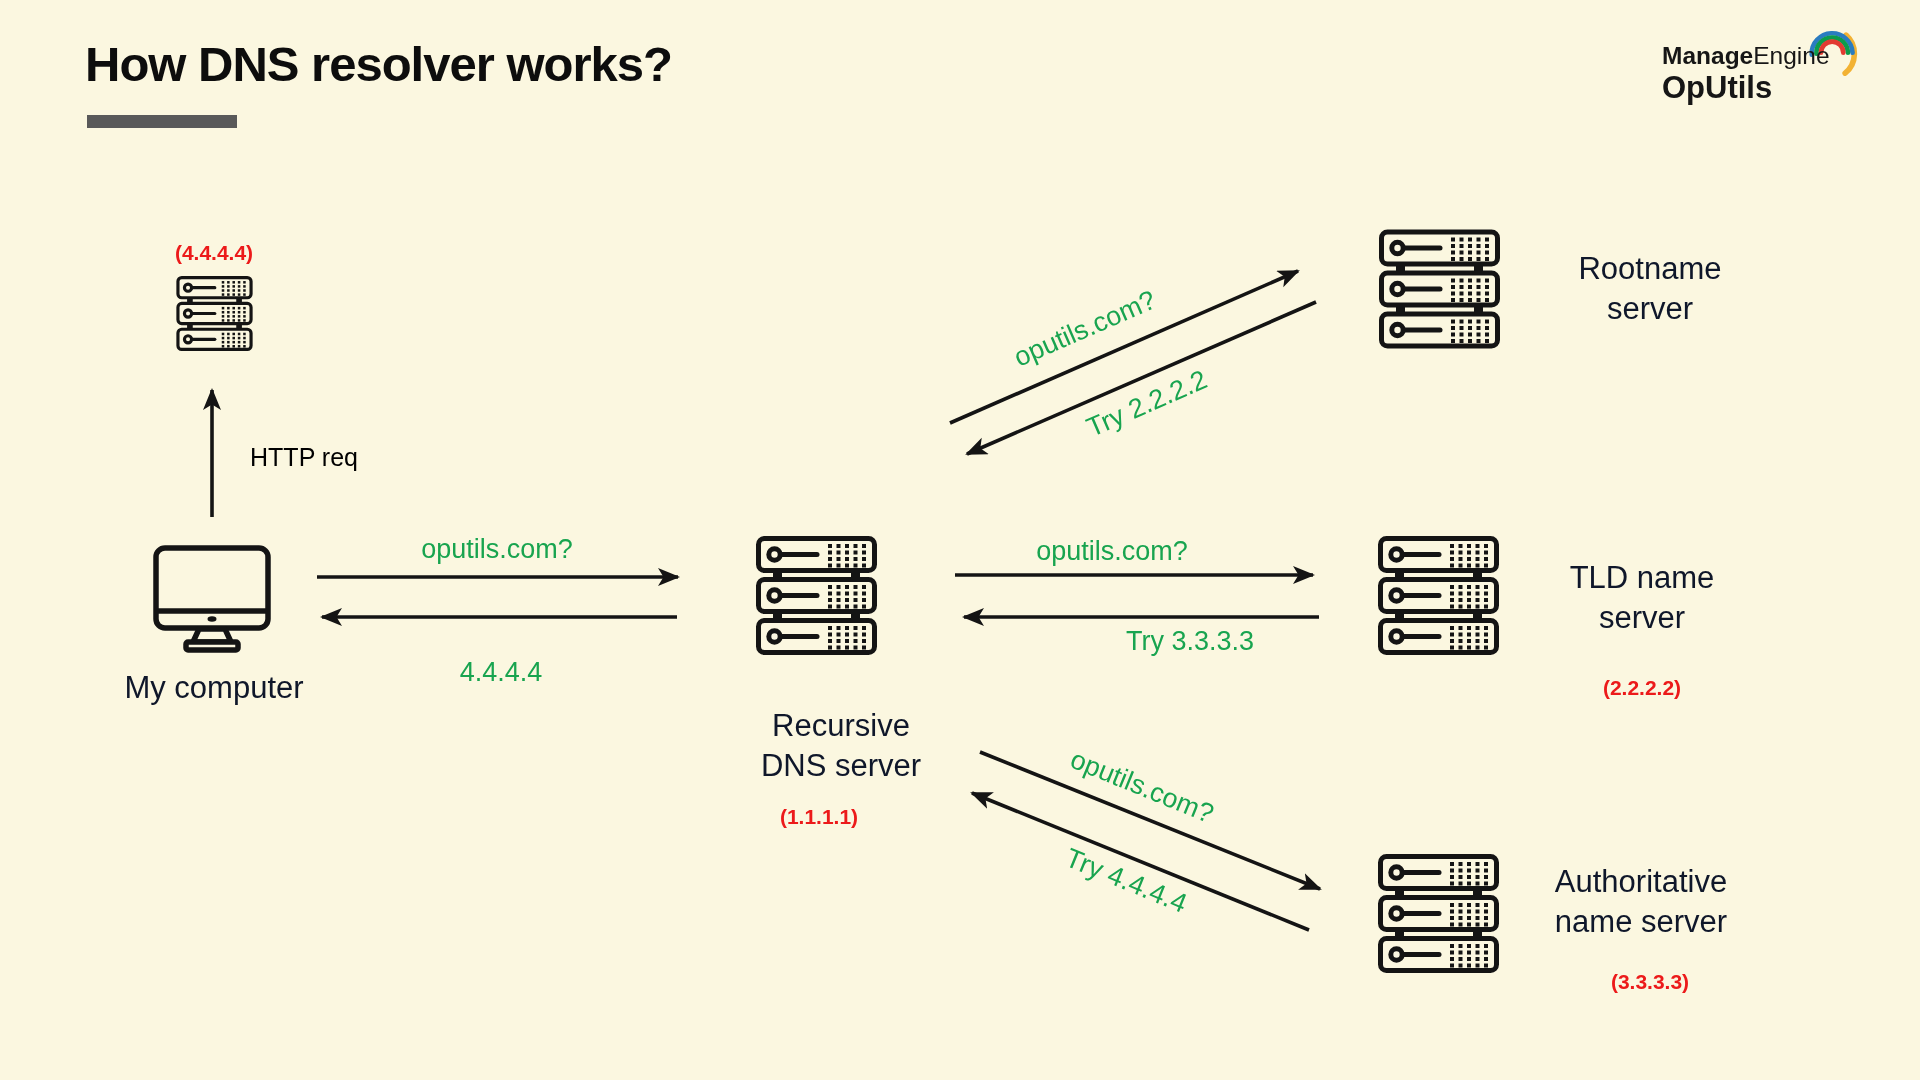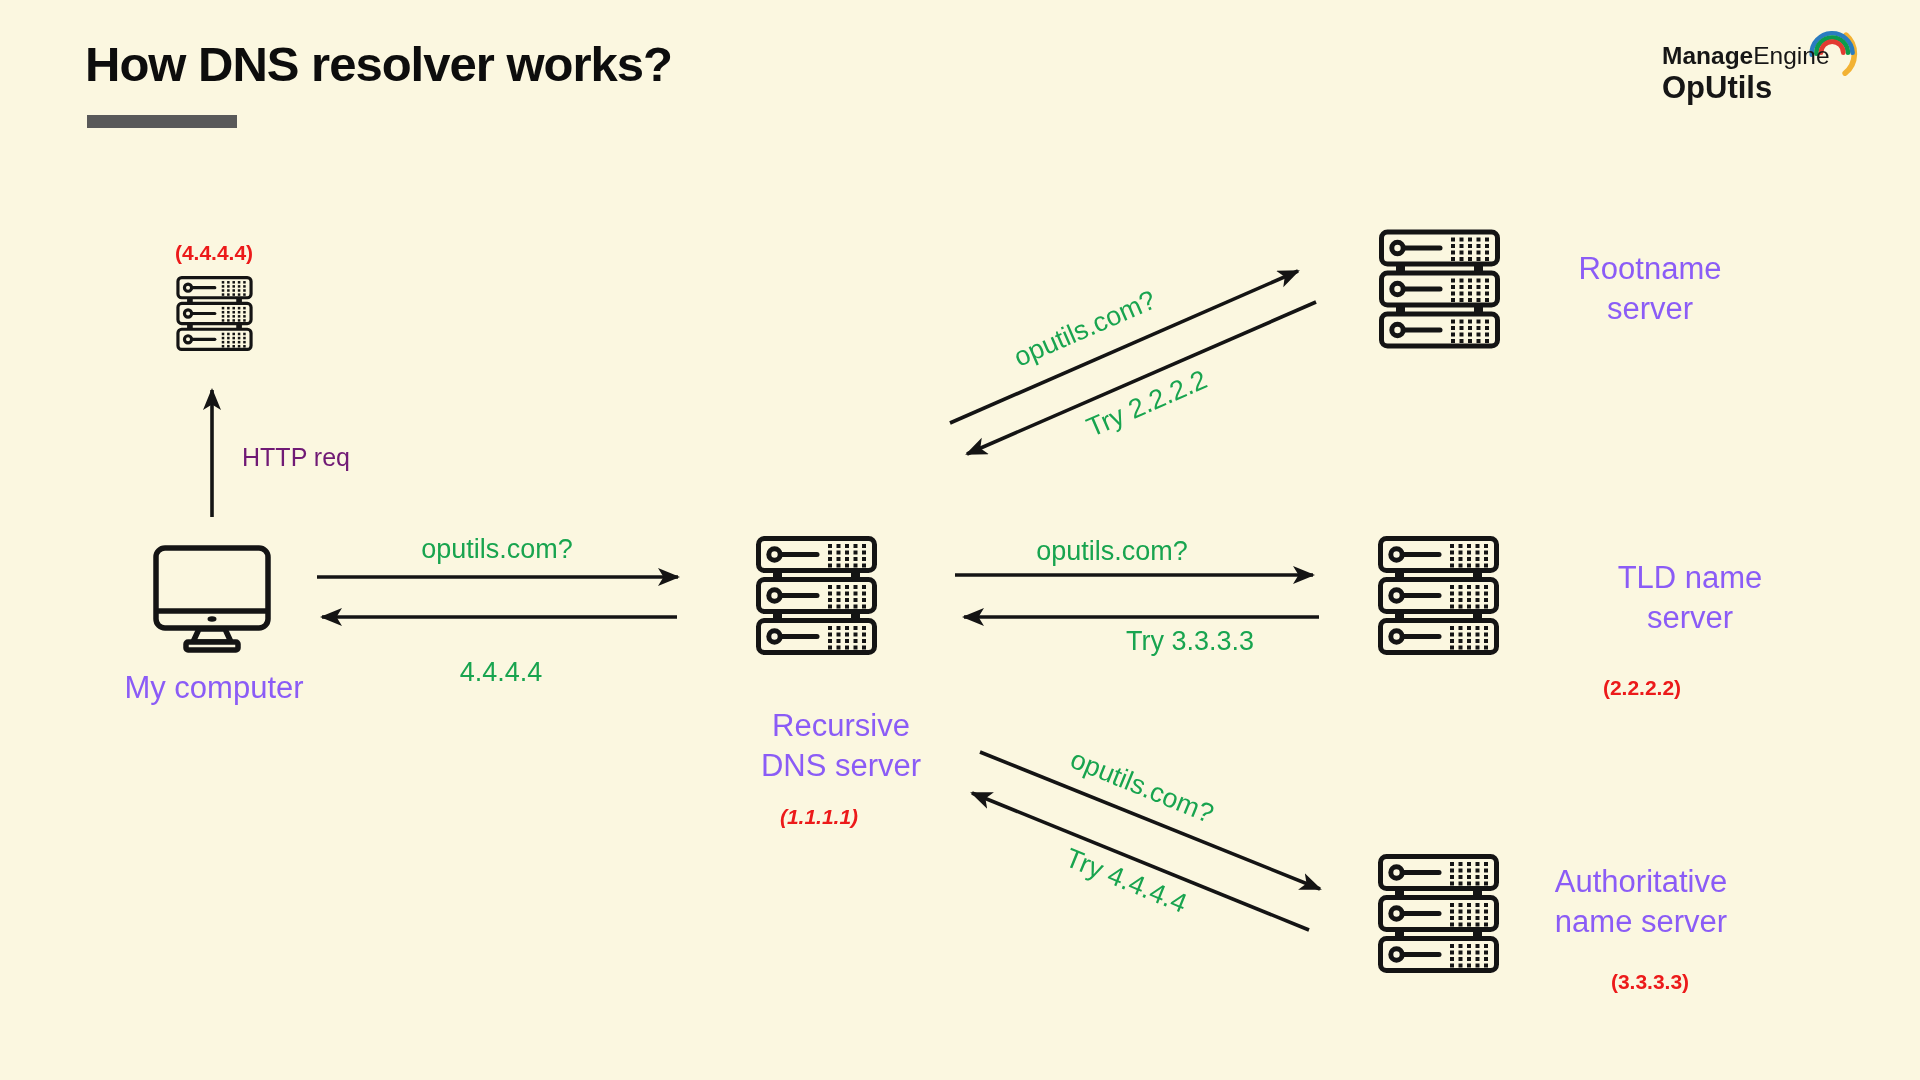--- a/index.html
+++ b/index.html
@@ -14,24 +14,24 @@
   .title{position:absolute;left:85px;top:36px;font-size:49px;font-weight:800;letter-spacing:-1px;color:#0d0d0d;white-space:nowrap;}
   .title-underline{position:absolute;left:87px;top:115px;width:150px;height:13px;background:var(--gray);}
   .logo{position:absolute;left:1662px;top:42px;}
   .logo-line1{font-size:24.5px;color:#161616;white-space:nowrap;position:relative;z-index:2;}
   .logo-line1 .b{font-weight:700;}
   .logo-line2{font-size:31px;font-weight:700;margin-top:0;color:#161616;}
   .swoosh{position:absolute;left:146px;top:-18px;width:52px;height:52px;z-index:1;}
 
   
   .lbl{position:absolute;transform:translate(-50%,-50%);white-space:nowrap;}
-  .node-name{font-size:31px;line-height:40px;text-align:center;color:#8b5cf6;}
+  .node-name{font-size:31px;line-height:40px;text-align:center;color:#0f172a;}
   .ip{font-size:21px;font-weight:700;color:var(--red);}
   .msg{font-size:27px;color:var(--green);}
-  .plain{font-size:25px;color:#701a75;}
+  .plain{font-size:25px;color:#000000;margin-left:8px;}
   .rot-up{transform:translate(-50%,-50%) rotate(-23.5deg);}
   .rot-down{transform:translate(-50%,-50%) rotate(22.2deg);}
 
   .icon{position:absolute;}
   svg{display:block;}
   .arrows{position:absolute;left:0;top:0;width:1920px;height:1080px;pointer-events:none;}
 </style>
 </head>
 <body>
 
@@ -150,40 +150,40 @@
   <div class="lbl msg" style="left:497px;top:549px;">oputils.com?</div>
   <div class="lbl msg" style="left:501px;top:672px;">4.4.4.4</div>
 
   <svg class="icon" style="left:756px;top:536px;" width="121" height="119">
       <use href="#rack"></use>
     </svg>
   <div class="lbl node-name" style="left:820px;top:746px;margin-left:21px;">
     <div>Recursive</div>
     <div>DNS server</div>
   </div>
-  <div class="lbl ip" style="left:819px;top:817px;font-style:italic;">(1.1.1.1)</div>
+  <div class="lbl ip" style="left:819px;top:817px;">(1.1.1.1)</div>
 
   <div class="lbl msg rot-up" style="left:1085px;top:329px;">oputils.com?</div>
   <div class="lbl msg rot-up" style="left:1147px;top:404px;">Try 2.2.2.2</div>
 
   <svg class="icon" style="left:1379px;top:229px;" width="121" height="120">
       <use href="#rack"></use>
     </svg>
   <div class="lbl node-name" style="left:1650px;top:289px;">
     <div>Rootname</div>
     <div>server</div>
   </div>
 
   <div class="lbl msg" style="left:1112px;top:551px;">oputils.com?</div>
   <div class="lbl msg" style="left:1150px;top:641px;margin-left:40px;">Try 3.3.3.3</div>
 
   <svg class="icon" style="left:1378px;top:536px;" width="121" height="119">
       <use href="#rack"></use>
     </svg>
-  <div class="lbl node-name" style="left:1642px;top:598px;margin-left:48px;">
+  <div class="lbl node-name" style="left:1642px;top:598px;">
     <div>TLD name</div>
     <div>server</div>
   </div>
   <div class="lbl ip" style="left:1642px;top:688px;text-align:right;">(2.2.2.2)</div>
 
   <div class="lbl msg rot-down" style="left:1142px;top:787px;">oputils.com?</div>
   <div class="lbl msg rot-down" style="left:1126px;top:881px;">Try 4.4.4.4</div>
 
   <svg class="icon" style="left:1378px;top:854px;" width="121" height="119">
       <use href="#rack"></use>

